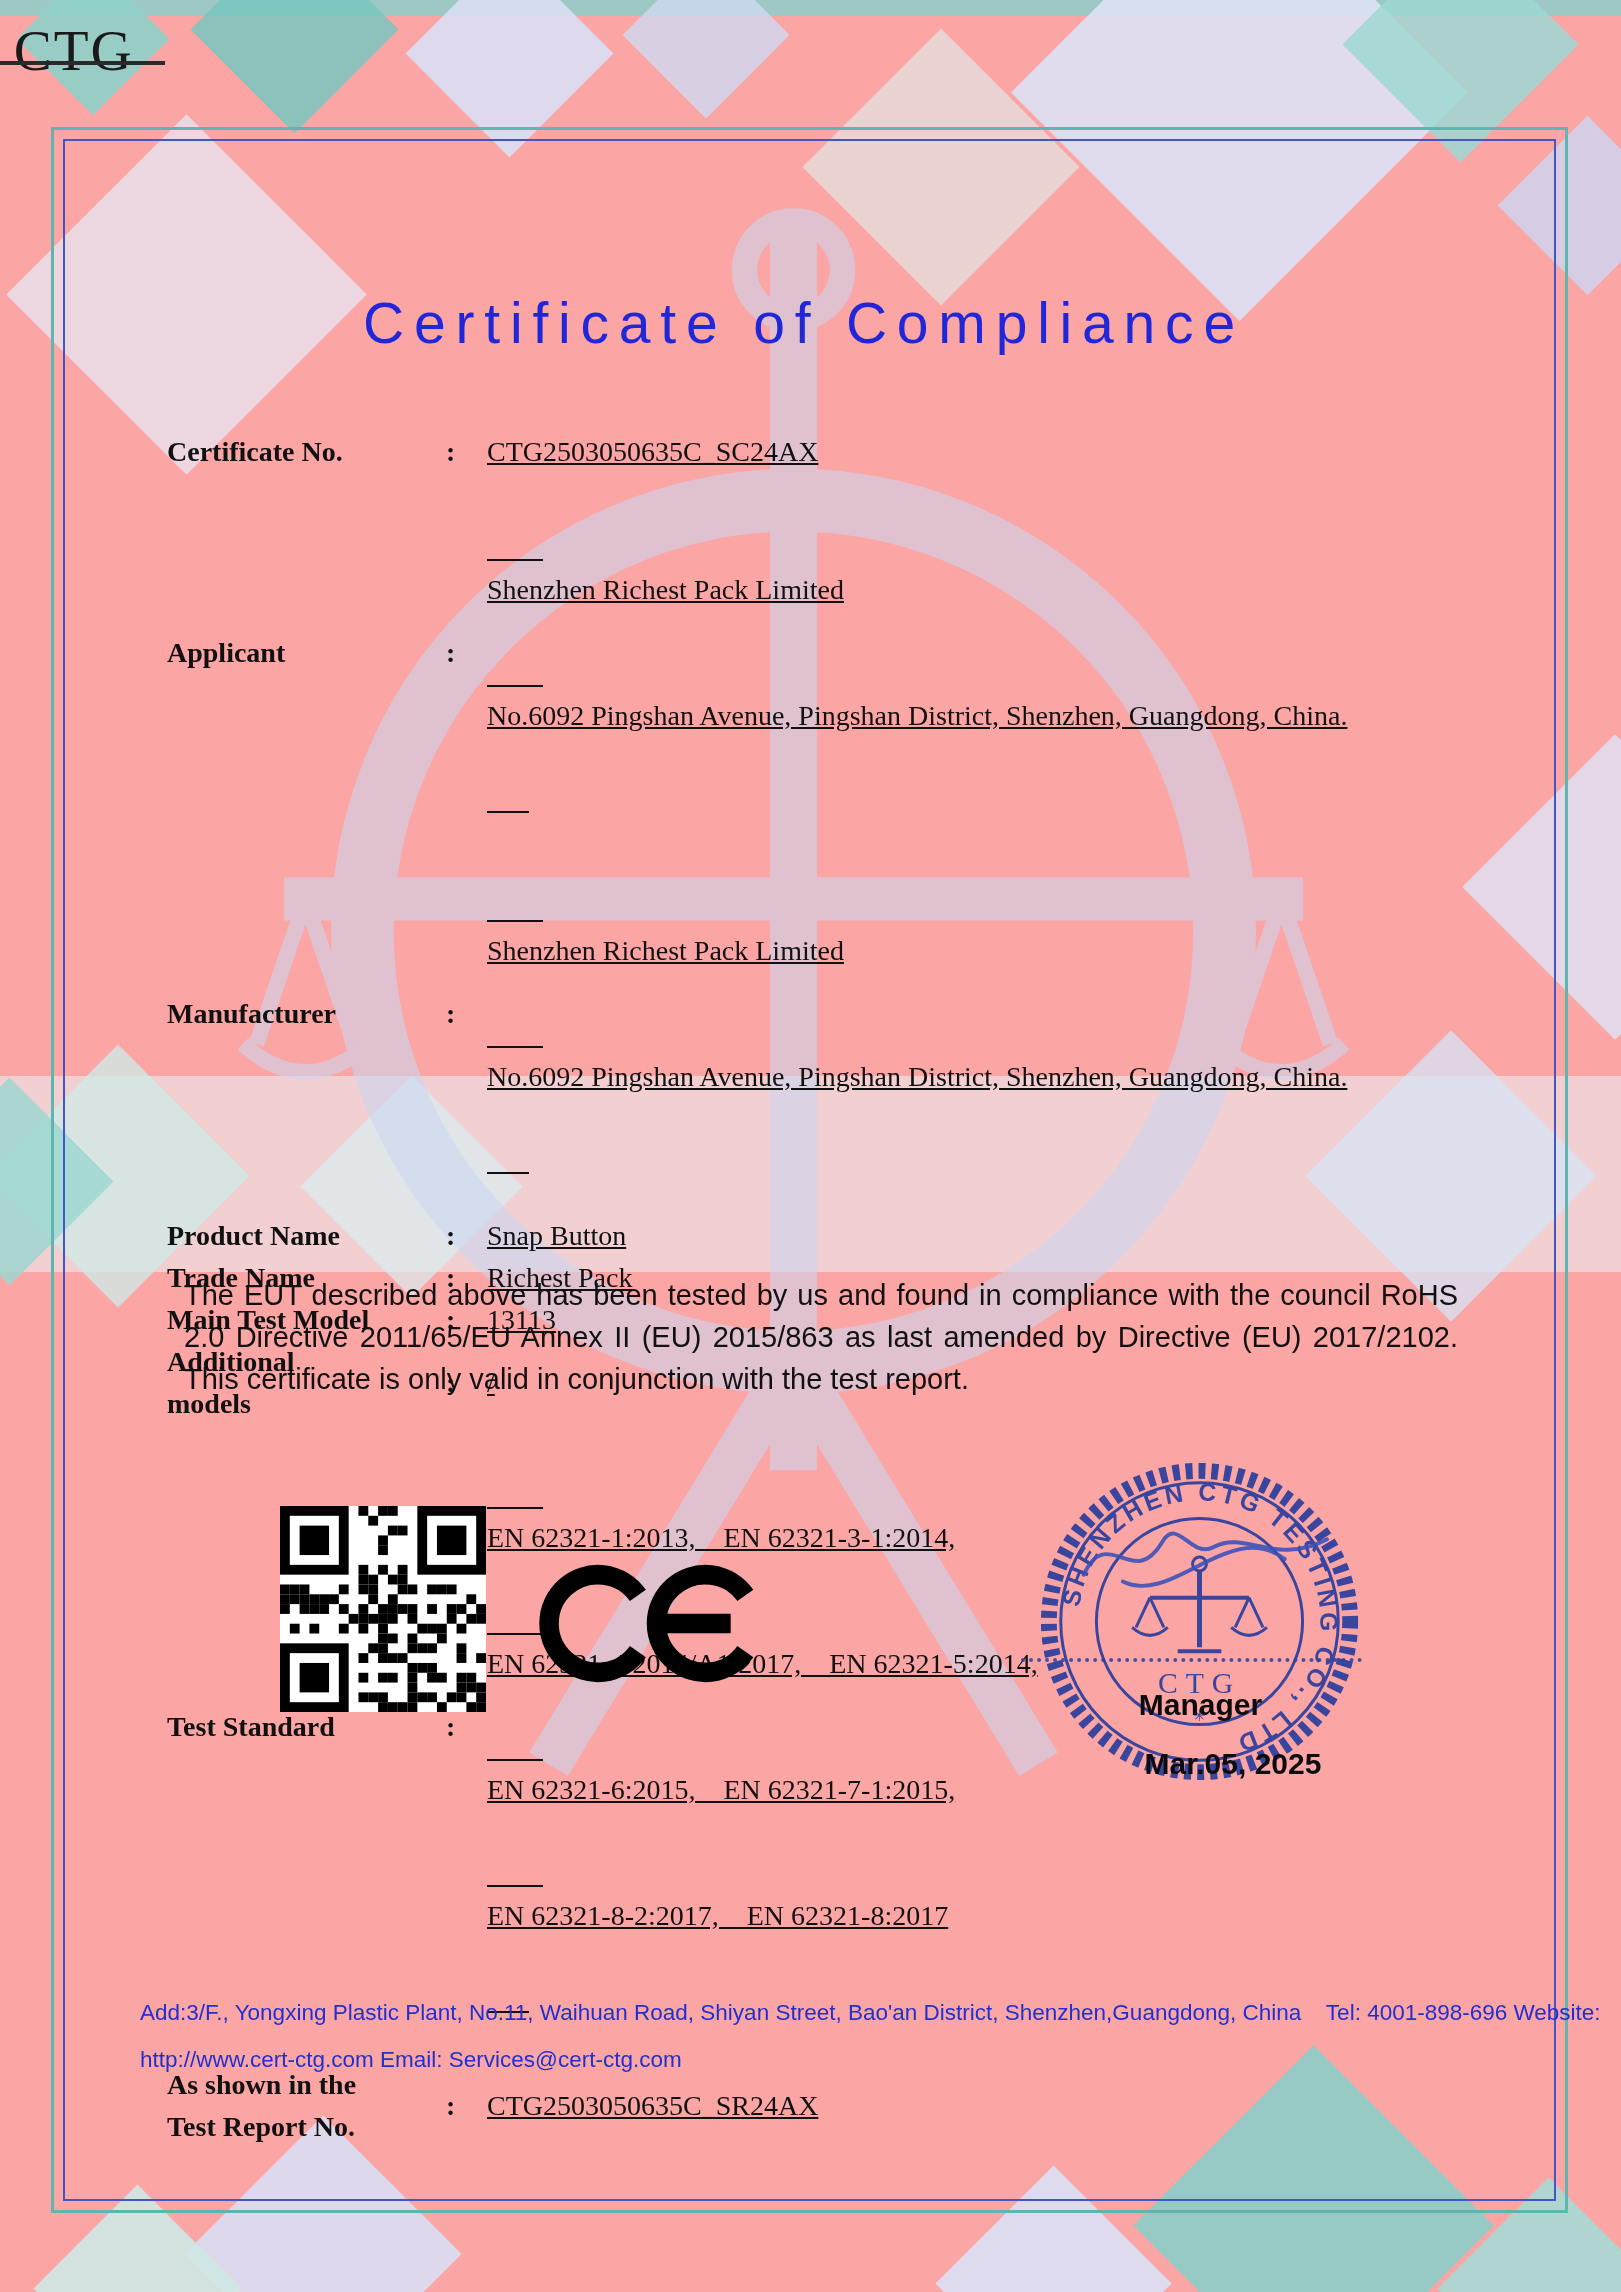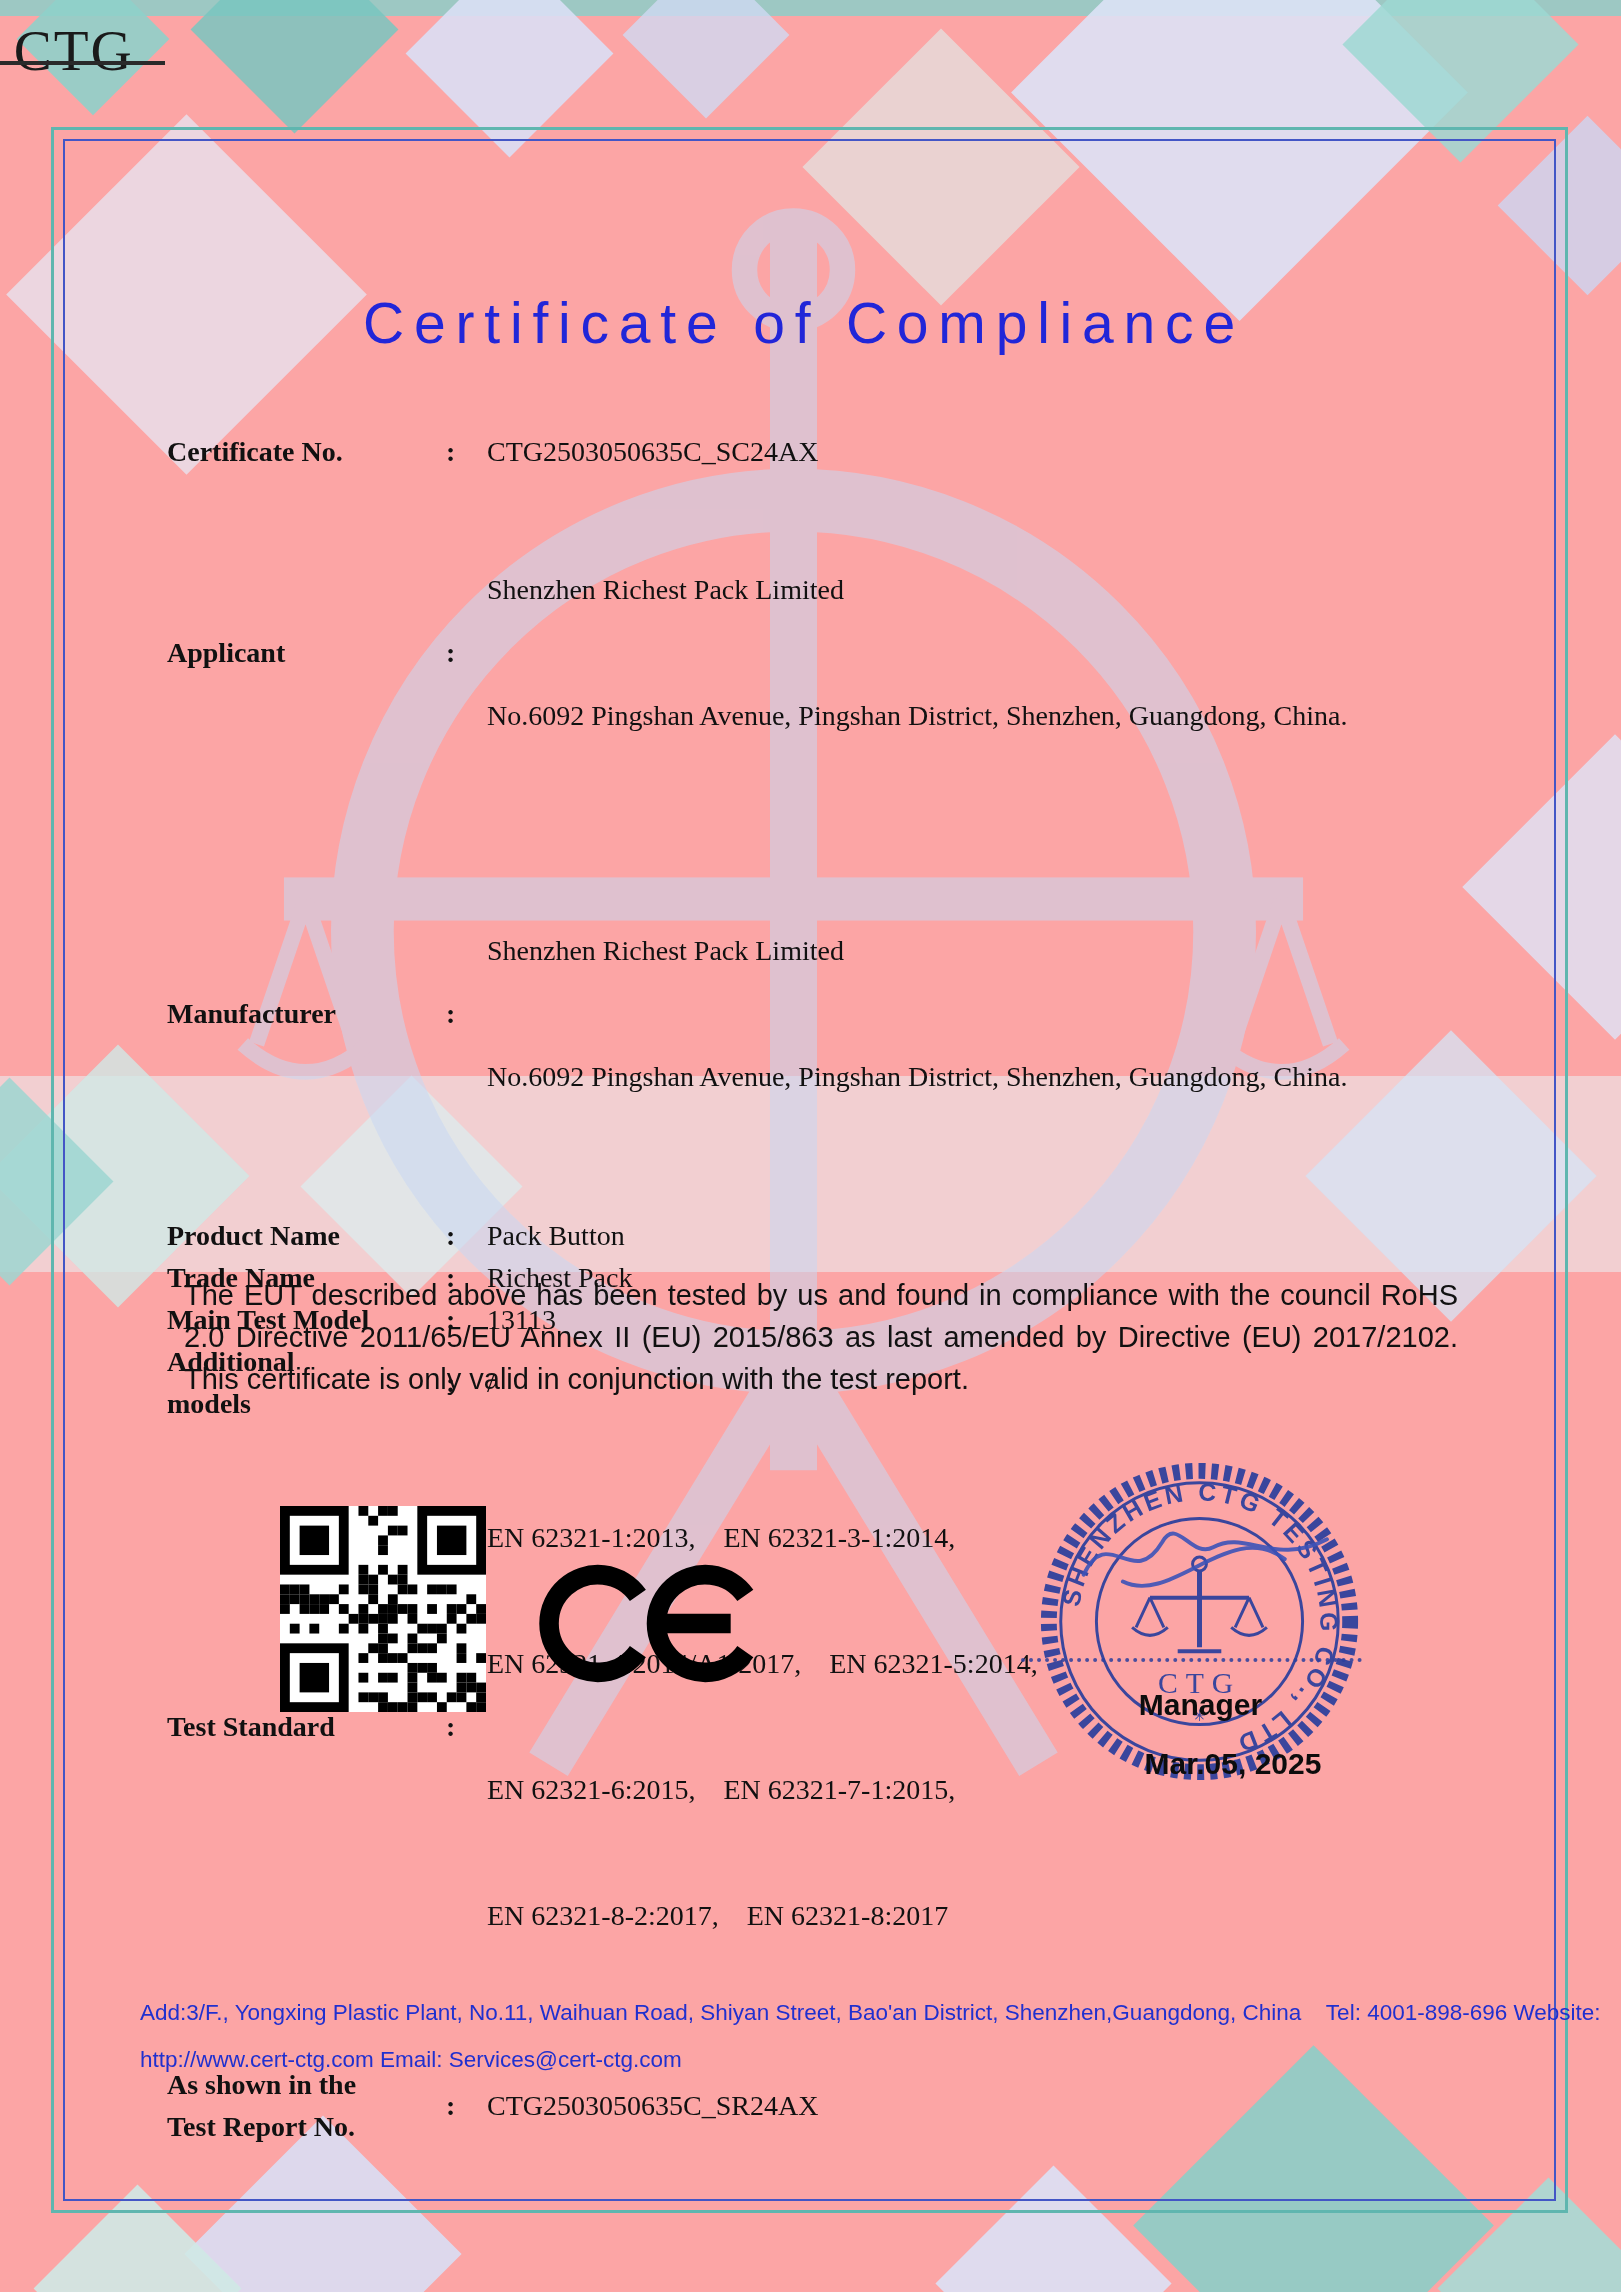--- a/index.html
+++ b/index.html
@@ -18,21 +18,21 @@
             font-size:57px;color:#1a1a1a;letter-spacing:2px;}
   .ctg-strike{position:absolute;left:0;top:61px;width:165px;height:3.9px;background:#2a2a2a;z-index:5;}
   .title{position:absolute;left:118px;top:290px;width:1372px;text-align:center;z-index:4;
          font-family:"Liberation Sans",sans-serif;font-size:57px;letter-spacing:9.8px;
          color:#2126d8;font-weight:500;}
   
   .fields{position:absolute;left:167px;top:431px;width:1255px;z-index:4;font-size:28px;line-height:1.5;}
   .frow{display:flex;align-items:center;}
   .flabel{width:279px;font-weight:bold;white-space:pre-line;flex:0 0 279px;}
   .fcolon{width:41px;flex:0 0 41px;font-weight:bold;}
-  .fvalue{flex:1;white-space:pre-wrap;}
+  .fvalue{flex:1;white-space:pre-wrap;text-decoration:underline;}
   .mt12{margin-top:11.8px;} .mt26{margin-top:25.5px;} .mt34{margin-top:33px;} .mt44{margin-top:43px;justify-content:space-between;} .mt8{margin-top:7.8px;}
   
   .statement{position:absolute;left:184px;top:1274px;width:1274px;z-index:4;
              font-family:"Liberation Sans",sans-serif;font-size:29px;line-height:1.45;
              text-align:justify;color:#111;}
   
   .qr{position:absolute;left:280px;top:1506px;z-index:5;}
   .ce{position:absolute;left:539px;top:1560px;z-index:5;}
   .seal{position:absolute;left:1031px;top:1453px;z-index:5;opacity:.93;}
   .signature{position:absolute;left:1064px;top:1498px;z-index:6;opacity:.9;}
@@ -120,21 +120,21 @@
       <div class="fcolon">:</div>
       <div class="fvalue">
         <div>Shenzhen Richest Pack Limited</div>
         <div>No.6092 Pingshan Avenue, Pingshan District, Shenzhen, Guangdong, China.</div>
       </div>
     </div>
 
     <div class="frow mt34">
       <div class="flabel">Product Name</div>
       <div class="fcolon">:</div>
-      <div class="fvalue">Pack Button</div>
+      <div class="fvalue">Snap Button</div>
     </div>
 
     <div class="frow">
       <div class="flabel">Trade Name</div>
       <div class="fcolon">:</div>
       <div class="fvalue">Richest Pack</div>
     </div>
 
     <div class="frow">
       <div class="flabel">Main Test Model</div>

